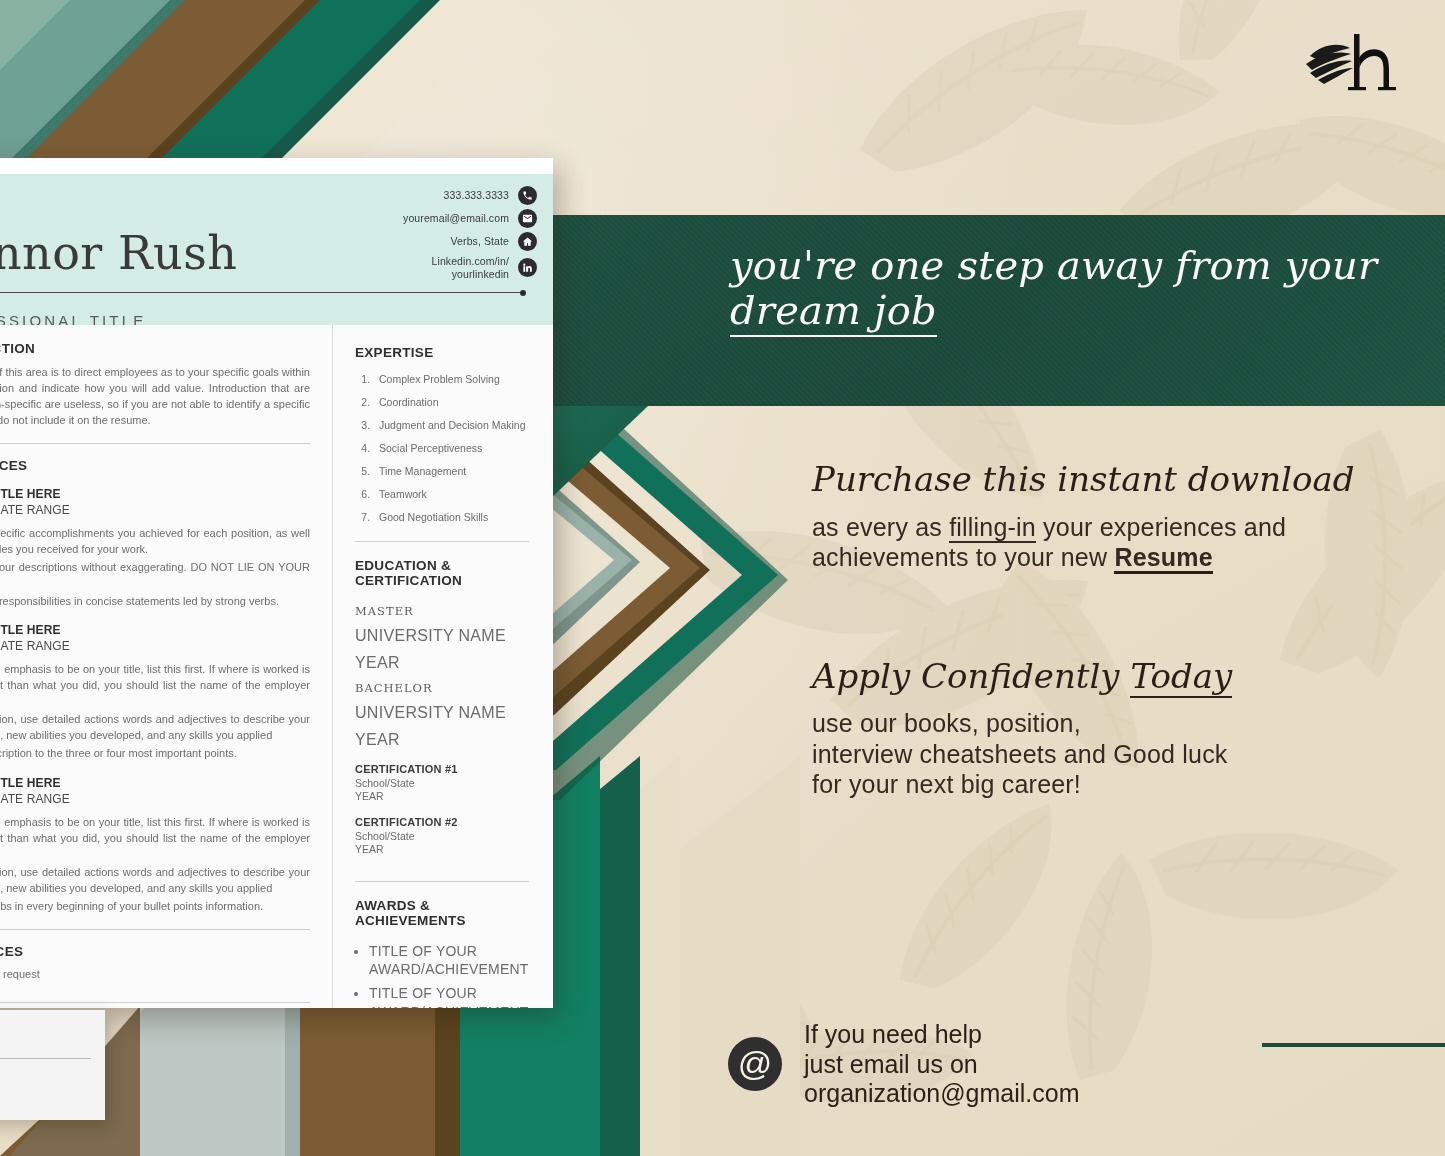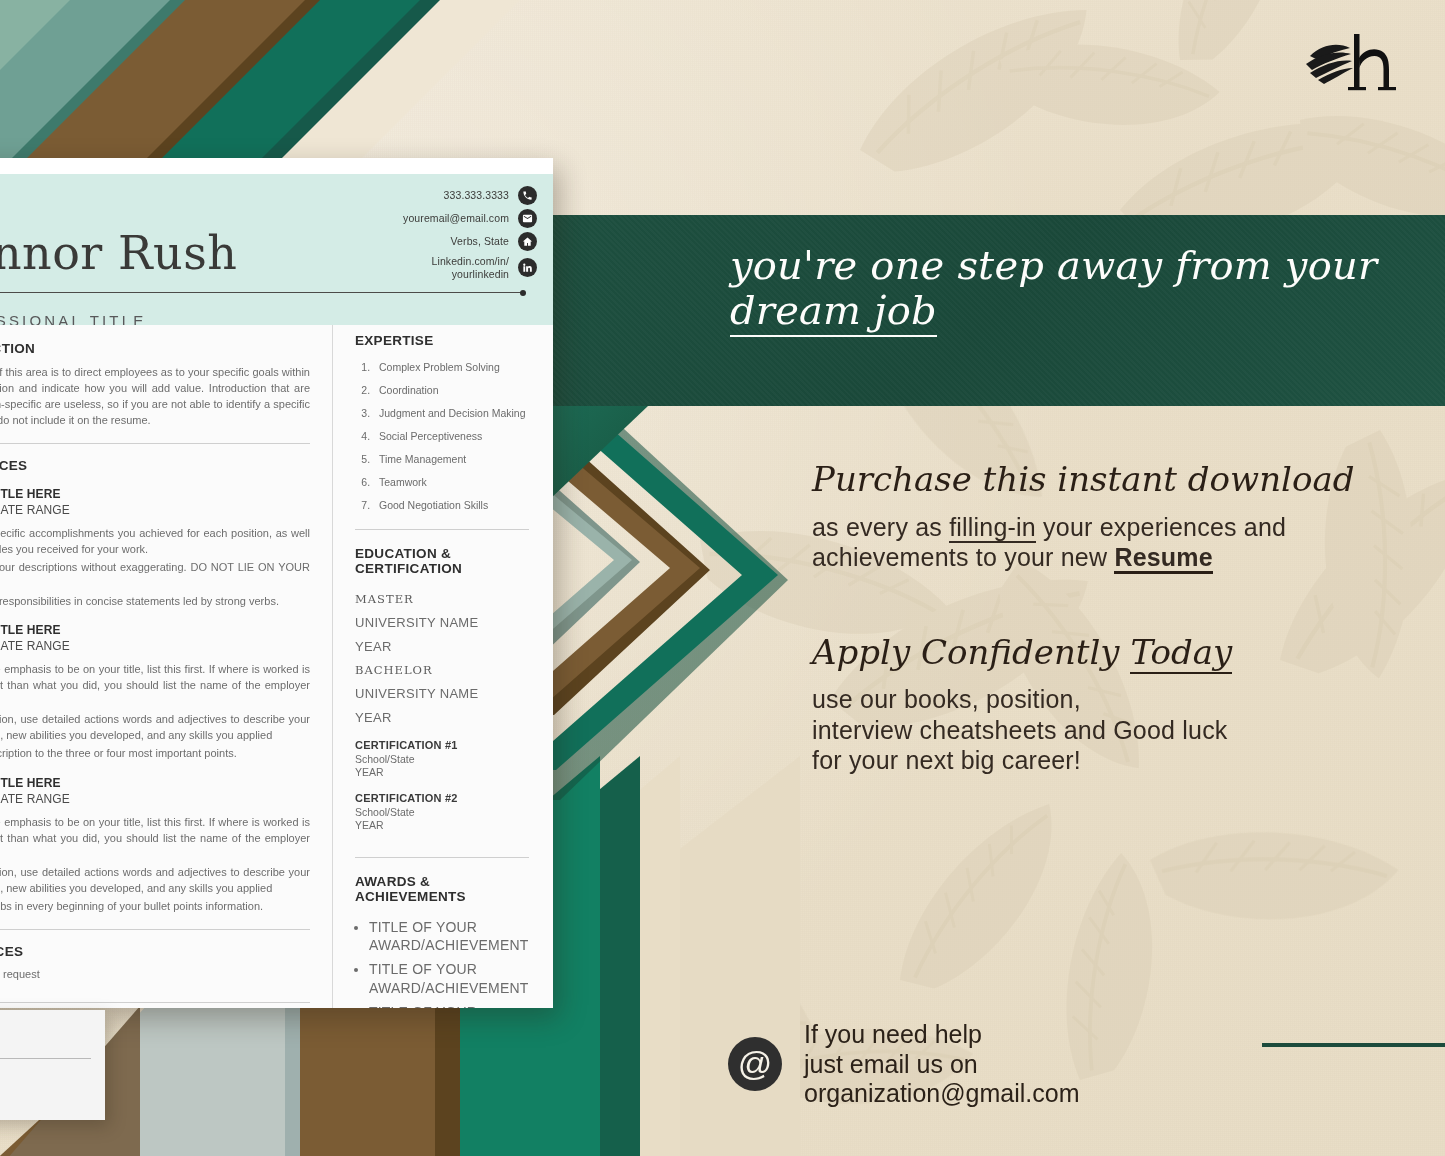--- a/index.html
+++ b/index.html
@@ -69,21 +69,21 @@
     letter-spacing:0px;
   }
   .copy h2 .u{border-bottom:2px solid #2a1f16;}
   .copy p{
     margin:0;
     font-size:25px;line-height:1.22;color:#342a22;
     font-weight:300;letter-spacing:.2px;
   }
   .copy p .u{border-bottom:2px solid #342a22;text-align:right;}
   .copy p .b{font-weight:700;border-bottom:3px solid #2a1f16;}
-  .block2{margin-top:62px;}
+  .block2{margin-top:86px;}
 
   
   .footer{position:absolute;left:728px;top:1020px;display:flex;align-items:center;gap:22px;}
   .at-badge{
     width:54px;height:54px;border-radius:50%;
     background:#2f2f2f;color:#f6f2e8;
     display:flex;align-items:center;justify-content:center;
     font-size:34px;font-weight:300;font-family:"Liberation Sans",sans-serif;
     line-height:1;padding-bottom:3px;box-sizing:border-box;
   }
@@ -123,38 +123,38 @@
   .head-rule:after{
     content:"";position:absolute;right:-5px;top:-2.5px;width:6px;height:6px;border-radius:50%;background:#2c2c2c;
   }
   .r-title{
     position:absolute;left:36px;top:138px;
     font-size:15px;letter-spacing:3.2px;color:#58585a;font-weight:400;
   }
 
   .r-body{position:absolute;left:0;top:167px;right:0;bottom:0;background:#fbfbfb;display:flex;}
   .r-left{width:440px;padding:16px 22px 0 36px;box-sizing:border-box;}
-  .r-right{flex:1;border-left:1px solid #d8d8d8;padding:8px 24px 0 22px;box-sizing:border-box;}
+  .r-right{flex:1;border-left:1px solid #d8d8d8;padding:20px 24px 0 22px;box-sizing:border-box;}
 
   .sec-h{
     font-size:13.5px;font-weight:700;color:#2f2f2f;letter-spacing:.3px;margin:0 0 9px 0;
   }
   .sec-rule{height:1px;background:#cfcfcf;margin:14px 0 14px 0;}
   .para{font-size:11px;line-height:1.45;color:#6d6d6d;text-align:justify;margin:0 0 2px 0;}
   .job-title{font-size:12px;font-weight:700;color:#2f2f2f;margin:14px 0 0 0;letter-spacing:.1px;}
   .job-meta{font-size:12px;color:#4a4a4a;margin:2px 0 9px 0;letter-spacing:.1px;}
 
   .exp-list{margin:0;padding:0;list-style:none;}
   .exp-list li{font-size:11px;line-height:1.45;color:#6d6d6d;text-align:justify;margin-bottom:2px;}
 
   .num-list{margin:0;padding:0 0 0 18px;list-style:decimal;}
   .num-list li{font-size:10.5px;color:#6b6b6b;line-height:1.05;margin-bottom:12px;padding-left:6px;}
 
   .edu-deg{font-family:"DejaVu Serif",serif;font-size:11.5px;letter-spacing:1px;color:#5c5c5c;margin:0 0 9px 0;}
-  .edu-line{font-size:13px;color:#6b6b6b;margin:0 0 9px 0;letter-spacing:.3px;}
+  .edu-line{font-size:16px;color:#6b6b6b;margin:0 0 9px 0;letter-spacing:.3px;}
   .cert-t{font-size:11px;font-weight:700;color:#3a3a3a;margin:14px 0 2px 0;letter-spacing:.2px;}
   .cert-l{font-size:10.5px;color:#6b6b6b;margin:0 0 1px 0;}
 
   .awd-list{margin:0;padding:0 0 0 14px;list-style:disc;}
   .awd-list li{font-size:14px;color:#6b6b6b;line-height:1.3;margin-bottom:6px;letter-spacing:.2px;}
 
   .refs-note{font-size:11px;color:#6d6d6d;margin:0;}
 
   
   .mini-card{

